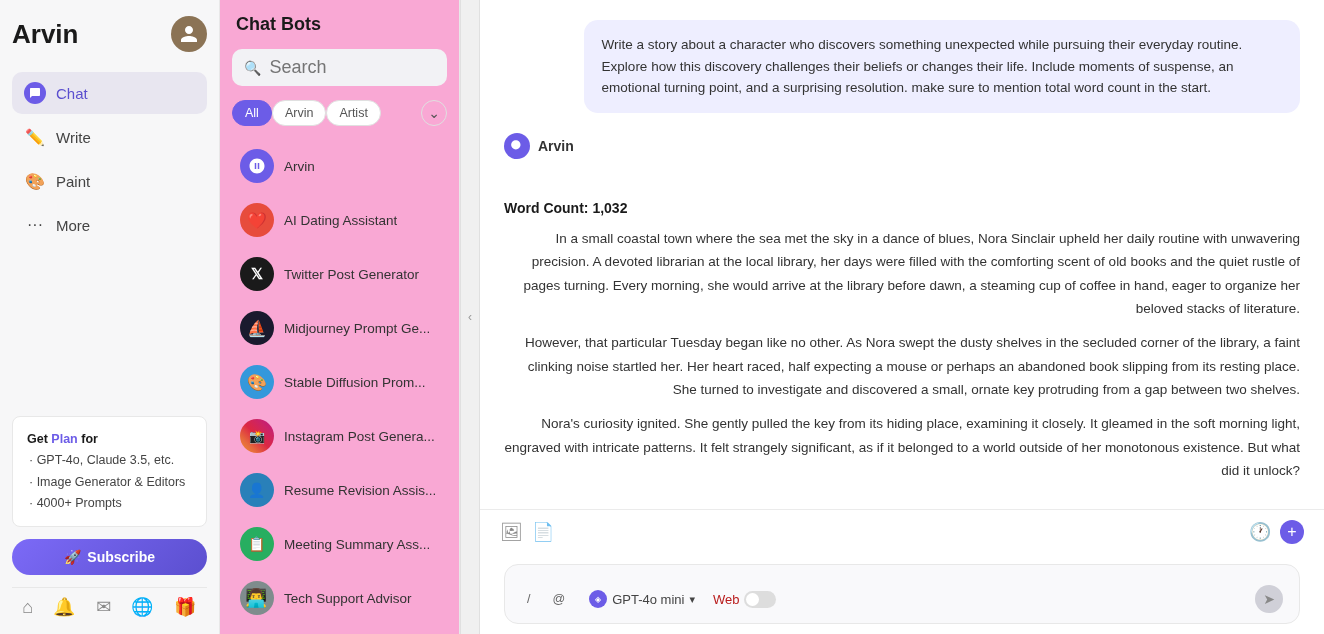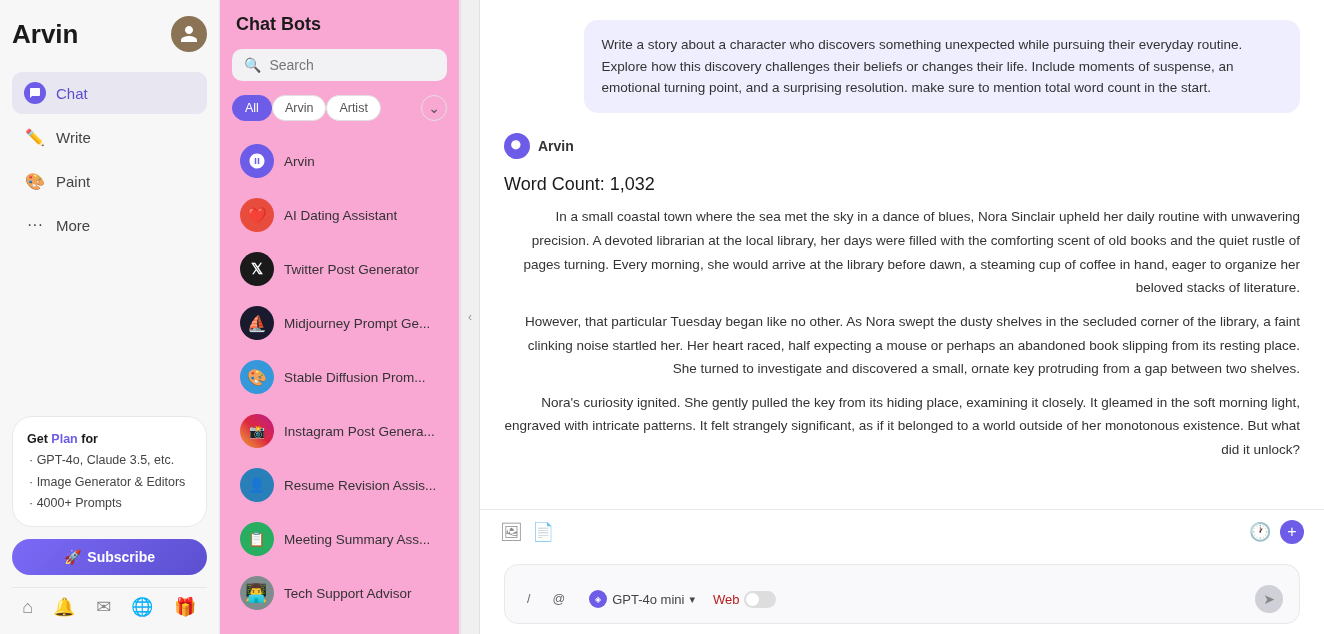--- a/index.html
+++ b/index.html
@@ -54,21 +54,21 @@
       height: 22px;
       display: flex; align-items: center; justify-content: center;
       font-size: 16px;
     }
     .nav-icon-chat { background: #6c5ce7; border-radius: 50%; width: 22px; height: 22px; display: flex; align-items: center; justify-content: center; }
     .nav-icon-chat svg { fill: white; width: 12px; height: 12px; }
 
     .promo-box {
       background: #fff;
       border: 1px solid #e8e8e8;
-      border-radius: 20px;
+      border-radius: 8px;
       padding: 12px 14px;
       margin-top: auto;
       margin-bottom: 12px;
       font-size: 12.5px;
       line-height: 1.7;
       color: #444;
     }
     .promo-box .get-plan { font-weight: 600; color: #1a1a1a; }
     .promo-box .plan-link { color: #6c5ce7; font-weight: 600; }
     .promo-box ul { list-style: none; padding-left: 2px; }
@@ -108,21 +108,21 @@
     .panel-title { font-size: 18px; font-weight: 700; color: #1a1a1a; margin-bottom: 14px; padding-left: 4px; }
     .search-box {
       display: flex;
       align-items: center;
       background: #f2f2f5;
       border-radius: 10px;
       padding: 8px 12px;
       gap: 8px;
       margin-bottom: 14px;
     }
-    .search-box input { border: none; background: transparent; font-size: 14px; color: #888; outline: none; flex: 1; }
+    .search-box input { border: none; background: transparent; font-size: 18px; color: #888; outline: none; flex: 1; }
     .filter-row {
       display: flex;
       align-items: center;
       margin-bottom: 14px;
     }
     .filter-tag {
       padding: 5px 12px;
       border-radius: 16px;
       font-size: 12.5px;
       cursor: pointer;
@@ -207,21 +207,21 @@
     }
     .bot-icon-small {
       width: 26px; height: 26px;
       background: #6c5ce7;
       border-radius: 50%;
       display: flex; align-items: center; justify-content: center;
       font-size: 12px; color: white;
     }
     .bot-name-label { font-weight: 600; font-size: 14px; color: #333; }
     .bot-response-content { font-size: 13.5px; color: #333; line-height: 1.7; }
-    .word-count-label { font-weight: 400; color: #1a1a1a; font-size: 18px; margin-bottom: 6px; }
+    .word-count-label { font-weight: 700; color: #1a1a1a; font-size: 14px; margin-bottom: 6px; margin-top: 28px; }
     .response-text { font-size: 13.5px; color: #333; line-height: 1.75; }
     .response-text p { margin-bottom: 10px; text-align: right; }
     .response-text p:last-child { margin-bottom: 0; }
 
     .chat-toolbar {
       display: flex;
       align-items: center;
       padding: 10px 20px;
       border-top: 1px solid #ebebeb;
       gap: 10px;

